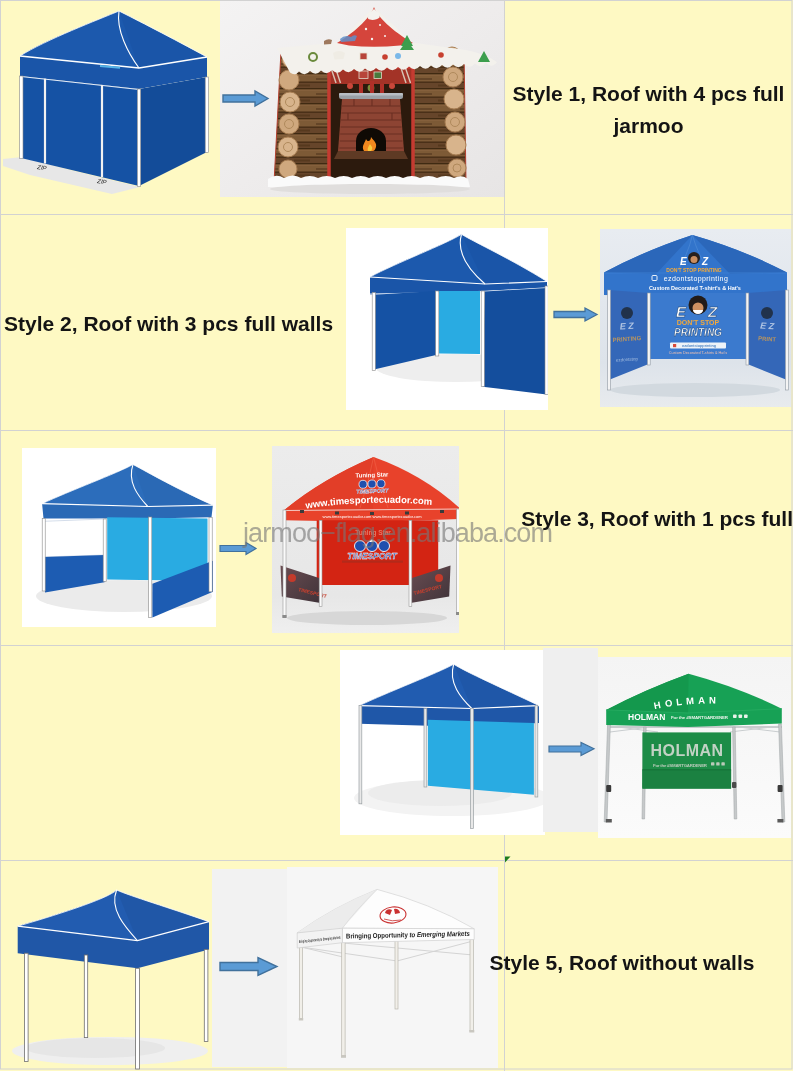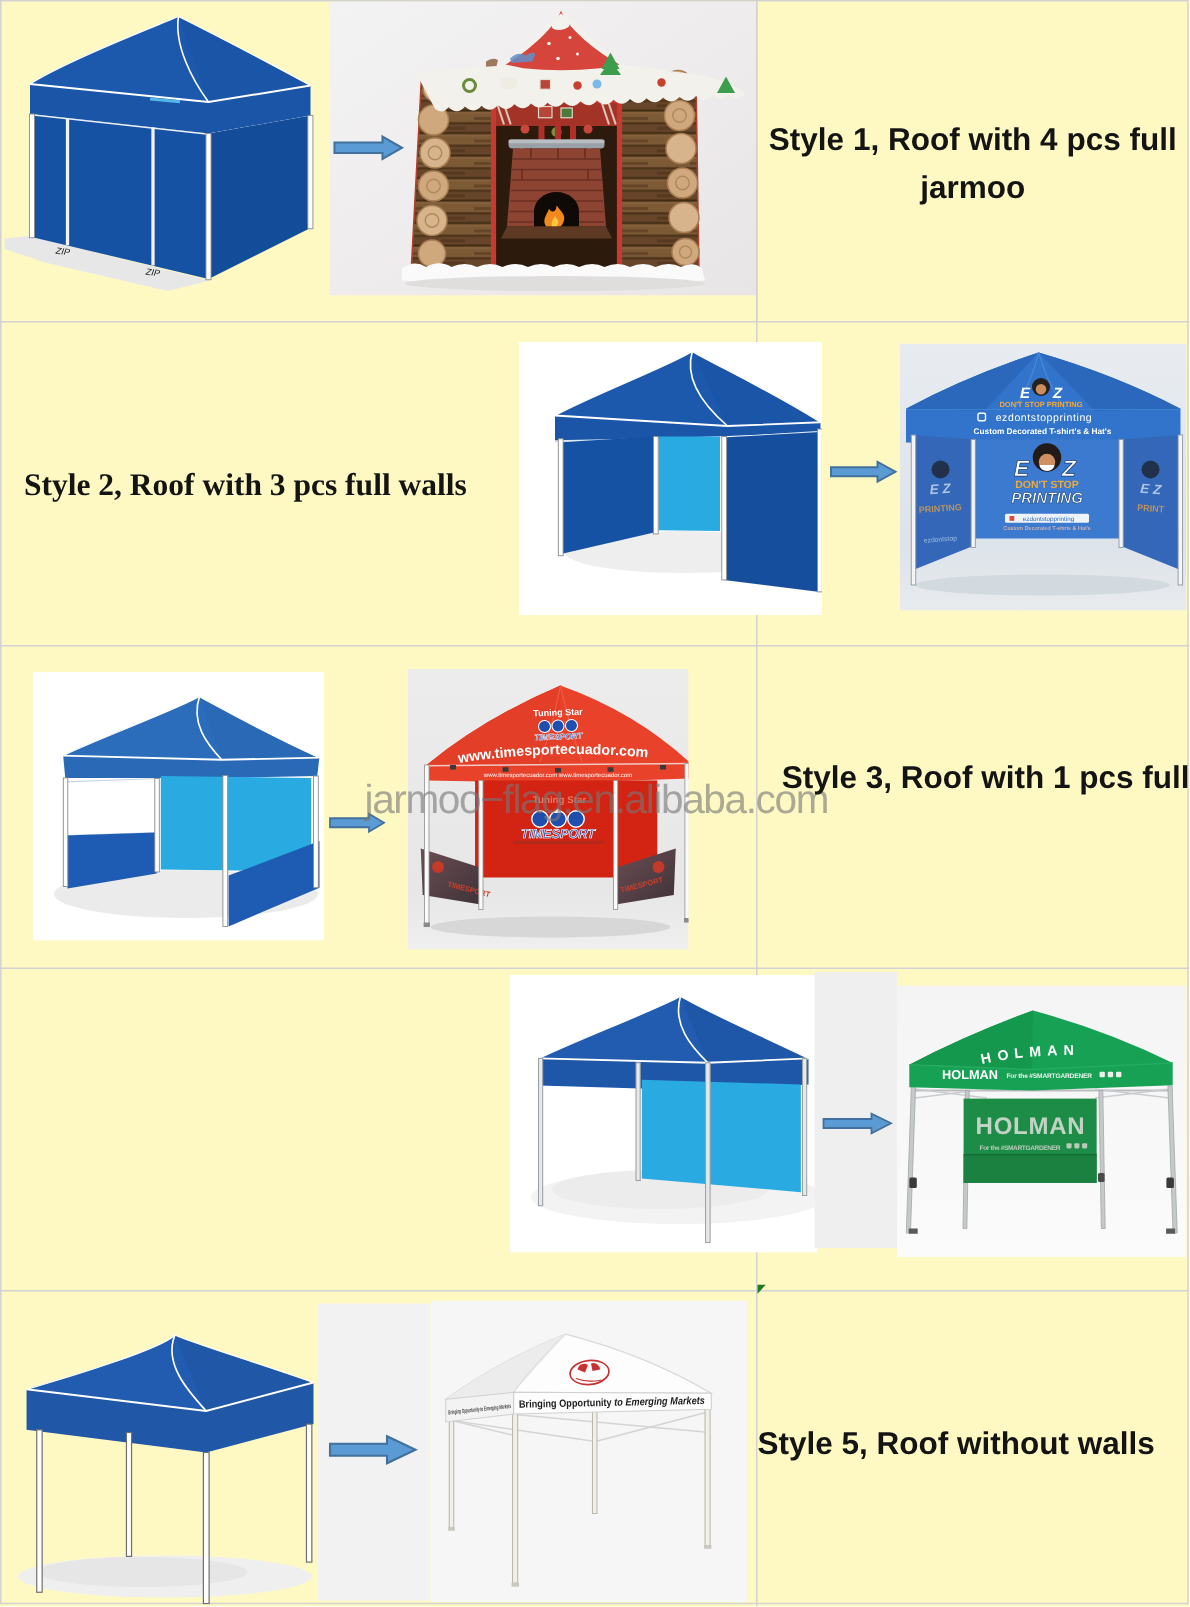--- a/index.html
+++ b/index.html
@@ -177,21 +177,21 @@
 
   <svg class="abs" style="left:218px;top:85px" width="56" height="28" viewBox="0 0 56 28">
     <polygon points="5,10 37,10 37,6 50,13.5 37,21 37,17 5,17" fill="#5b9bd5" stroke="#41719c" stroke-width="1.4"></polygon>
   </svg>
 
   <div class="cap" style="left:504px;top:78px;width:289px;text-align:center;">
     <div>Style 1, Roof with 4 pcs full</div>
     <div style="margin-top:1px;">jarmoo</div>
   </div>
 
-  <div class="cap" style="left:16px;top:308px;font-family:Liberation Serif, serif;">Style 2, Roof with 3 pcs full walls</div>
+  <div class="cap" style="left:4px;top:308px;">Style 2, Roof with 3 pcs full walls</div>
 
   <svg class="abs" style="left:346px;top:228px" width="202" height="182" viewBox="0 0 202 182">
     <rect x="0" y="0" width="202" height="182" fill="#ffffff"></rect>
 
     <ellipse cx="110" cy="140" rx="80" ry="14" fill="#eeeeee"></ellipse>
 
     <path d="M115.5,6.3 C100,16 50,35 24,49 L24,66.4 L139,62.7 L201,60 L201,53.5 C165,31 130,15 115.5,6.3 Z" fill="#1a55a8"></path>
     <path d="M115.5,6.3 C100,16 50,35 24,49 L139,56 Z" fill="#1c59ad"></path>
     <polyline points="24,49 139,56 201,53.5" fill="none" stroke="#fff" stroke-width="1.2"></polyline>
     <path d="M115.5,6.3 C110,25 124,43 139,56" fill="none" stroke="#fff" stroke-width="1.1"></path>
@@ -521,21 +521,21 @@
     <text x="59" y="71.5" font-family="Liberation Sans, sans-serif" font-size="7" font-weight="bold" fill="#1c1c1c" transform="rotate(-1.2 59 71.5)" textLength="124" lengthAdjust="spacingAndGlyphs">Bringing Opportunity <tspan font-style="italic">to Emerging Markets</tspan></text>
 
     <polygon points="10.2,65.9 55.4,61.2 55.4,75.7 10.2,81" fill="#f3f3f3" stroke="#d0d0d0" stroke-width="0.7"></polygon>
     <text x="12" y="76" font-family="Liberation Sans, sans-serif" font-size="4" font-weight="bold" font-style="italic" fill="#444" transform="rotate(-6 12 76)" textLength="42" lengthAdjust="spacingAndGlyphs">Bringing Opportunity to Emerging Markets</text>
 
     <rect x="11.8" y="151" width="4.4" height="2.5" fill="#c9c7c0"></rect>
     <rect x="54" y="188" width="5" height="2.8" fill="#c9c7c0"></rect>
     <rect x="182.3" y="163" width="5" height="2.5" fill="#c9c7c0"></rect>
   </svg>
 
-  <div class="cap" style="left:505px;top:947px;width:288px;">
+  <div class="cap" style="left:478px;top:947px;width:288px;text-align:center;">
     <div style="">Style 5, Roof without walls</div>
   </div>
 
   <div class="abs" style="left:504px;top:0;width:1px;height:214px;background:#d2d2d2;z-index:20;"></div>
 
   <svg class="abs" style="left:504px;top:855px;z-index:40" width="10" height="10" viewBox="0 0 10 10">
     <polygon points="1,1.5 6.5,1.5 1,7.5" fill="#1e7c1e"></polygon>
   </svg>
 
 </div>

